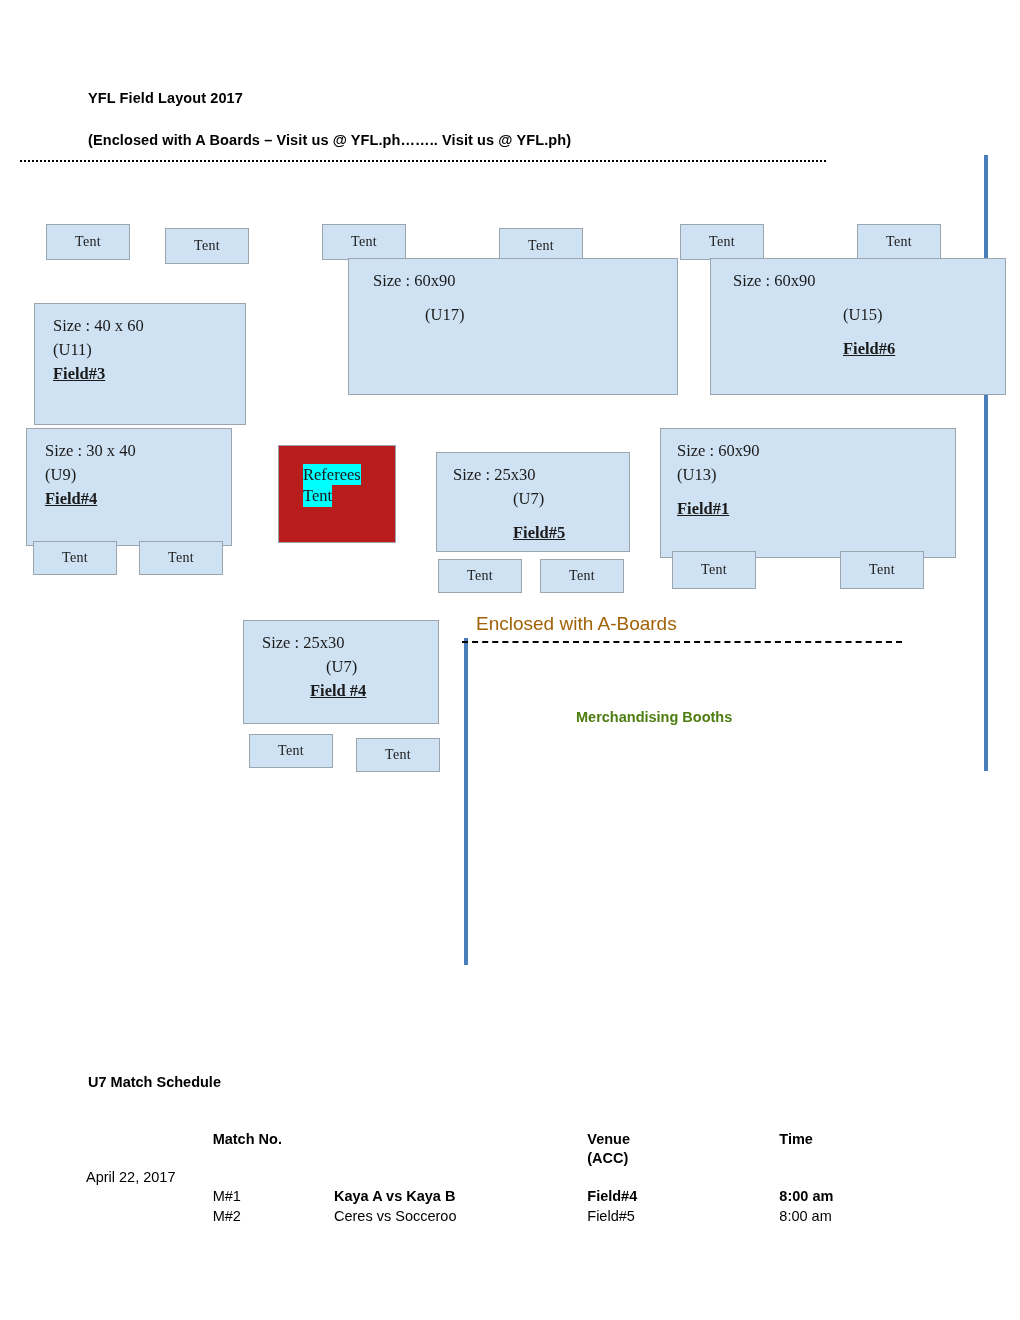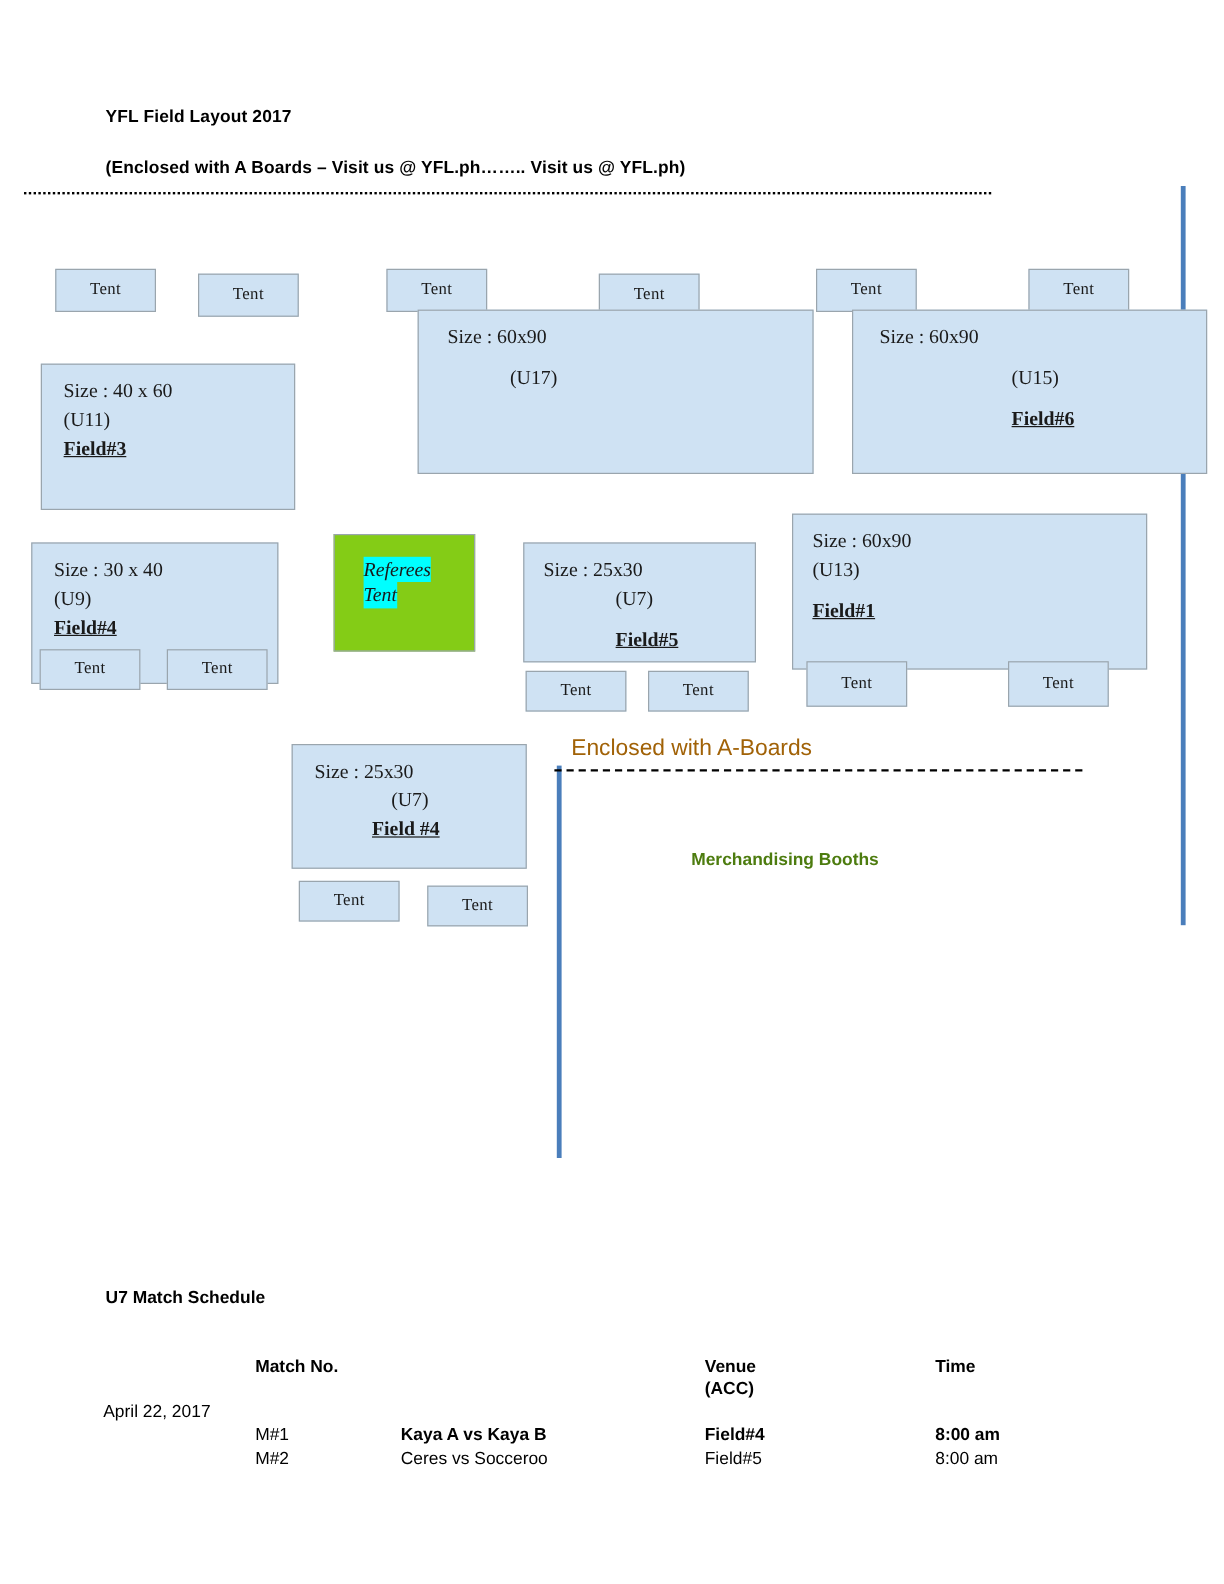--- a/index.html
+++ b/index.html
@@ -70,27 +70,26 @@
     line-height: 1.45;
     white-space: nowrap;
   }
   .field .ln.b { font-weight: bold; text-decoration: underline; }
   .field .ln.i1 { padding-left: 52px; }
   .field .ln.sp { margin-top: 10px; }
 
   
   .ref-box {
     position: absolute;
-    background: #84cc16;
+    background: #b91c1c;
     border: 1px solid #9aa5ad;
     font-family: "Liberation Serif", serif;
     font-size: 16.5px;
     color: #1a1a1a;
     padding: 18px 16px 0 24px;
-    font-style: italic;
   }
   .hl {
     background: #00ffff;
     display: inline-block;
     line-height: 1.3;
   }
 
   
   .vline {
     position: absolute;
@@ -197,21 +196,21 @@
   <div class="ln">Size : 60x90</div>
   <div class="ln i1 sp">(U17)</div>
 </div>
 
 <div class="field" style="left:710px; top:258px; width:296px; height:137px; padding-left:22px;">
   <div class="ln">Size : 60x90</div>
   <div class="ln i1 sp" style="padding-left:110px;">(U15)</div>
   <div class="ln b i1 sp" style="padding-left:110px;">Field#6</div>
 </div>
 
-<div class="field" style="left:26px; top:428px; width:206px; height:118px;margin-top:24px;">
+<div class="field" style="left:26px; top:428px; width:206px; height:118px;">
   <div class="ln">Size : 30 x 40</div>
   <div class="ln">(U9)</div>
   <div class="ln b">Field#4</div>
 </div>
 
 <div class="ref-box" style="left:278px; top:445px; width:118px; height:98px;">
   <div><span class="hl">Referees</span></div>
   <div><span class="hl">Tent</span></div>
 </div>
 

